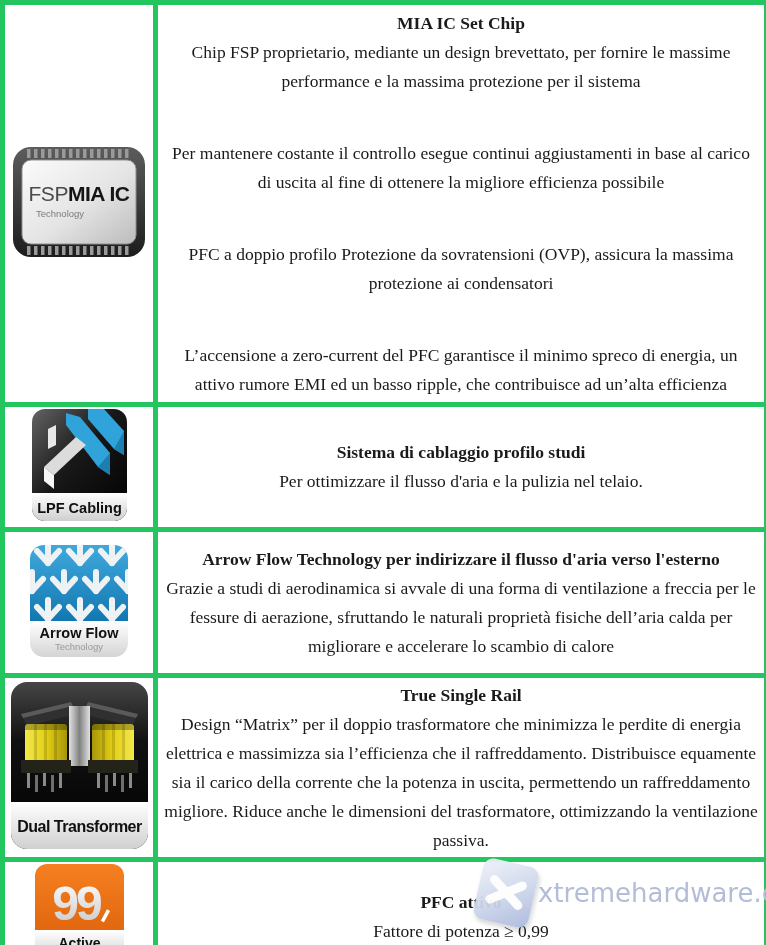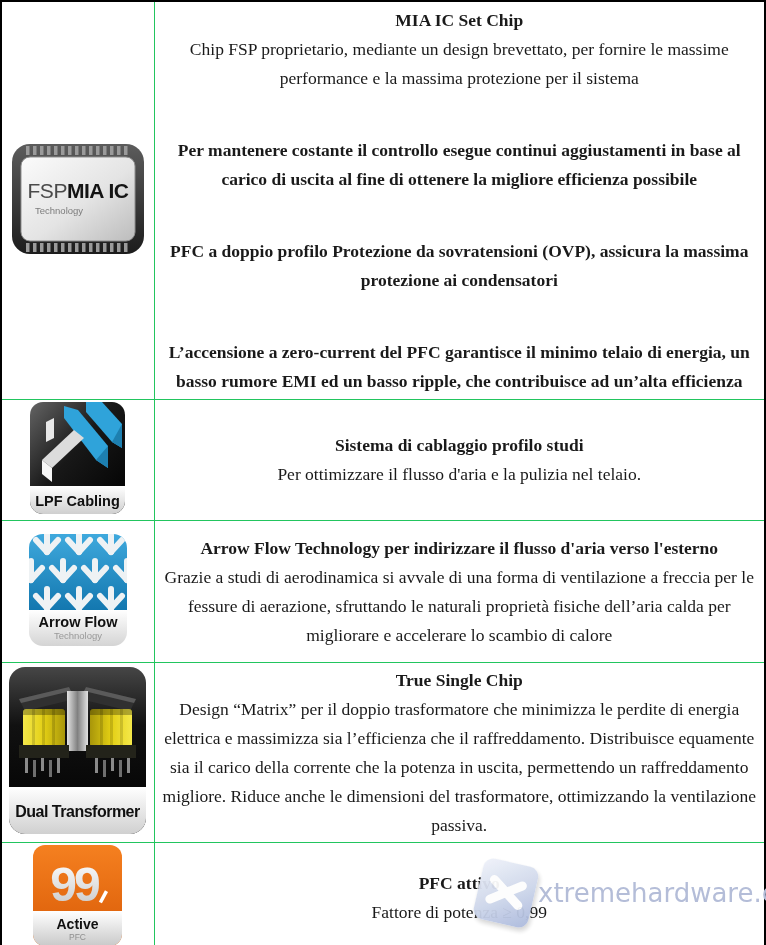--- a/index.html
+++ b/index.html
@@ -4,32 +4,32 @@
 <style>
   html,body{margin:0;padding:0;background:#fff;}
   .page{
     width:766px;height:945px;position:relative;background:#ffffff;
     font-family:"Liberation Serif",serif;color:#1a1a1a;overflow:hidden;
   }
   table.features{
     border-collapse:collapse;table-layout:fixed;width:764px;margin:0;
     border:2px solid #000;
   }
-  table.features td{border:1px solid #22c55e;overflow:hidden;}
+  table.features td{border:5px solid #22c55e;overflow:hidden;}
   table.features tr:last-child td{border-bottom:3px solid #000;}
   col.c-icon{width:153px;}
   col.c-text{width:611px;}
   .icon-cell{text-align:center;vertical-align:middle;padding:2px;}
   .text-cell{
     text-align:center;vertical-align:middle;padding:2px 6px;
     font-size:17.5px;line-height:29px;
   }
   .row-title{font-weight:bold;margin:0;}
   .para{margin:0;}
-  .para + .para{margin-top:43px;font-weight:bold;}
+  .para + .para{margin-top:43px;}
   
   tr.r0 td{height:393px;}
   tr.r1 td{height:116px;}
   tr.r2 td{height:137px;}
   tr.r3 td{height:175px;}
   tr.r4 td{height:96px;}
   
   .watermark{
     position:absolute;left:478px;top:862px;display:flex;align-items:center;
     gap:4px;pointer-events:none;
@@ -106,21 +106,21 @@
               <rect x="115" y="106" width="3.5" height="9" fill="#9a9a9a"></rect>
               <rect x="12" y="20" width="114" height="84" rx="9" fill="url(#cFace)" stroke="#8f8f8f" stroke-width="1"></rect>
               <text x="69" y="61" text-anchor="middle" font-family="Liberation Sans, sans-serif" font-size="21" letter-spacing="-0.5"><tspan fill="#4a4a4a">FSP</tspan><tspan fill="#141414" font-weight="bold">MIA IC</tspan></text>
               <text x="26" y="77" font-family="Liberation Sans, sans-serif" font-size="9.5" fill="#7c7c7c">Technology</text>
             </svg></td>
           <td class="text-cell">
             <div class="row-title">MIA IC Set Chip</div>
             <p class="para">Chip FSP proprietario, mediante un design brevettato, per fornire le massime performance e la massima protezione per il sistema</p>
             <p class="para">Per mantenere costante il controllo esegue continui aggiustamenti in base al carico di uscita al fine di ottenere la migliore efficienza possibile</p>
             <p class="para">PFC a doppio profilo Protezione da sovratensioni (OVP), assicura la massima protezione ai condensatori</p>
-            <p class="para">L’accensione a zero-current del PFC garantisce il minimo telaio di energia, un basso rumore EMI ed un basso ripple, che contribuisce ad un’alta efficienza</p>
+            <p class="para">L’accensione a zero-current del PFC garantisce il minimo spreco di energia, un attivo rumore EMI ed un basso ripple, che contribuisce ad un’alta efficienza</p>
           </td>
         </tr>
         <tr class="trow r1">
           <td class="icon-cell"><svg width="95" height="112" viewBox="0 0 95 112">
               <defs>
                 <clipPath id="lpfClip">
                   <rect x="0" y="0" width="95" height="112" rx="13"></rect>
                 </clipPath>
                 <linearGradient id="lpfBg" x1="0" y1="0" x2="1" y2="1">
                   <stop offset="0" stop-color="#646464"></stop>
@@ -266,21 +266,21 @@
                   <rect x="24" y="93" width="3" height="17" fill="#6f6f6f"></rect>
                   <rect x="32" y="91" width="3" height="13" fill="#8a8a8a"></rect>
                   <rect x="40" y="93" width="3" height="17" fill="#6f6f6f"></rect>
                   <rect x="48" y="91" width="3" height="15" fill="#8a8a8a"></rect>
                 </g>
                 <rect y="120" width="137" height="47" fill="url(#dtBand)"></rect>
                 <text x="68.5" y="150" text-anchor="middle" font-family="Liberation Sans, sans-serif" font-size="16" font-weight="bold" letter-spacing="-0.5" fill="#101010">Dual Transformer</text>
               </g>
             </svg></td>
           <td class="text-cell">
-            <div class="row-title">True Single Chip</div>
+            <div class="row-title">True Single Rail</div>
             <p class="para">Design “Matrix” per il doppio trasformatore che minimizza le perdite di energia elettrica e massimizza sia l’efficienza che il raffreddamento. Distribuisce equamente sia il carico della corrente che la potenza in uscita, permettendo un raffreddamento migliore. Riduce anche le dimensioni del trasformatore, ottimizzando la ventilazione passiva.</p>
           </td>
         </tr>
         <tr class="trow r4">
           <td class="icon-cell"><svg width="89" height="101" viewBox="0 0 89 101">
               <defs>
                 <clipPath id="apClip">
                   <rect x="0" y="0" width="89" height="101" rx="12"></rect>
                 </clipPath>
                 <linearGradient id="apOrange" x1="0" y1="0" x2="0" y2="1">

